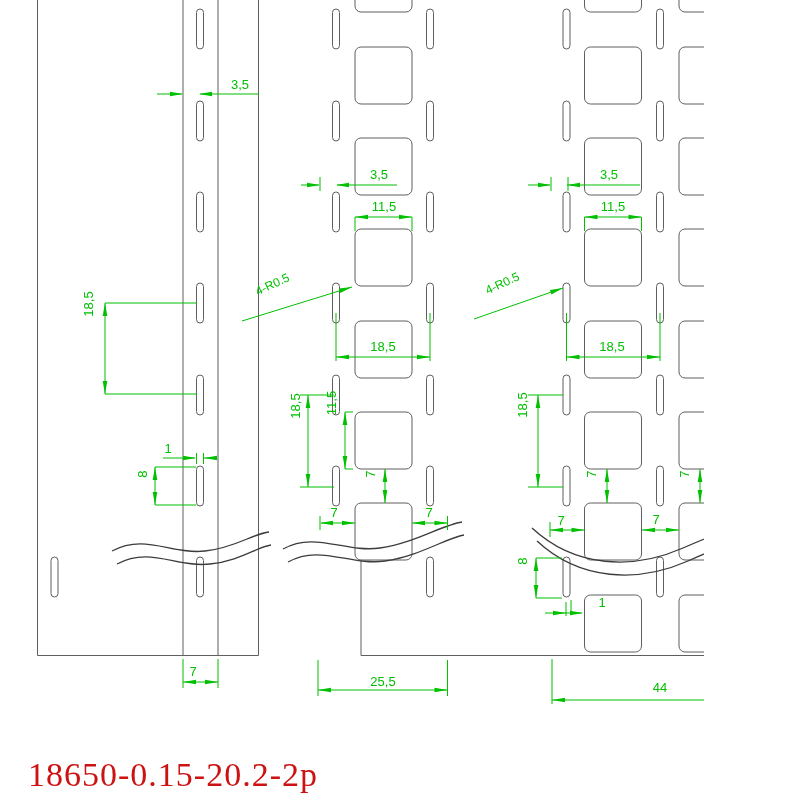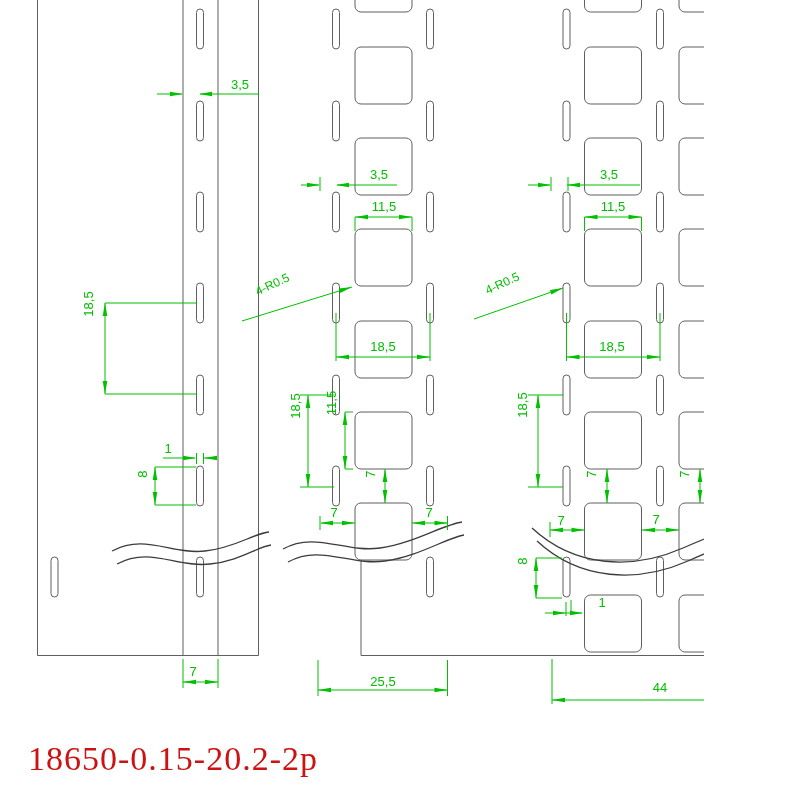--- a/index.html
+++ b/index.html
@@ -1,19 +1,19 @@
 <!DOCTYPE html>
 <html><head>
 <meta charset="utf-8">
 <style>
   html,body{margin:0;padding:0;background:#ffffff;}
   .page{position:relative;width:704px;height:800px;background:#ffffff;overflow:hidden;
         font-family:"Liberation Sans", sans-serif;}
   svg{position:absolute;left:0;top:0;}
-  .title-text{position:absolute;left:28px;top:740px;
+  .title-text{position:absolute;left:28px;top:756px;
               font-family:"Liberation Serif", serif;
               font-size:34px;letter-spacing:1px;white-space:nowrap;}
   text{font-family:"Liberation Sans", sans-serif;}
 </style>
 </head>
 <body>
 
 <div class="page">
   <svg id="cad-svg" width="800" height="800" viewBox="0 0 800 800">
     <g id="g-strips">

